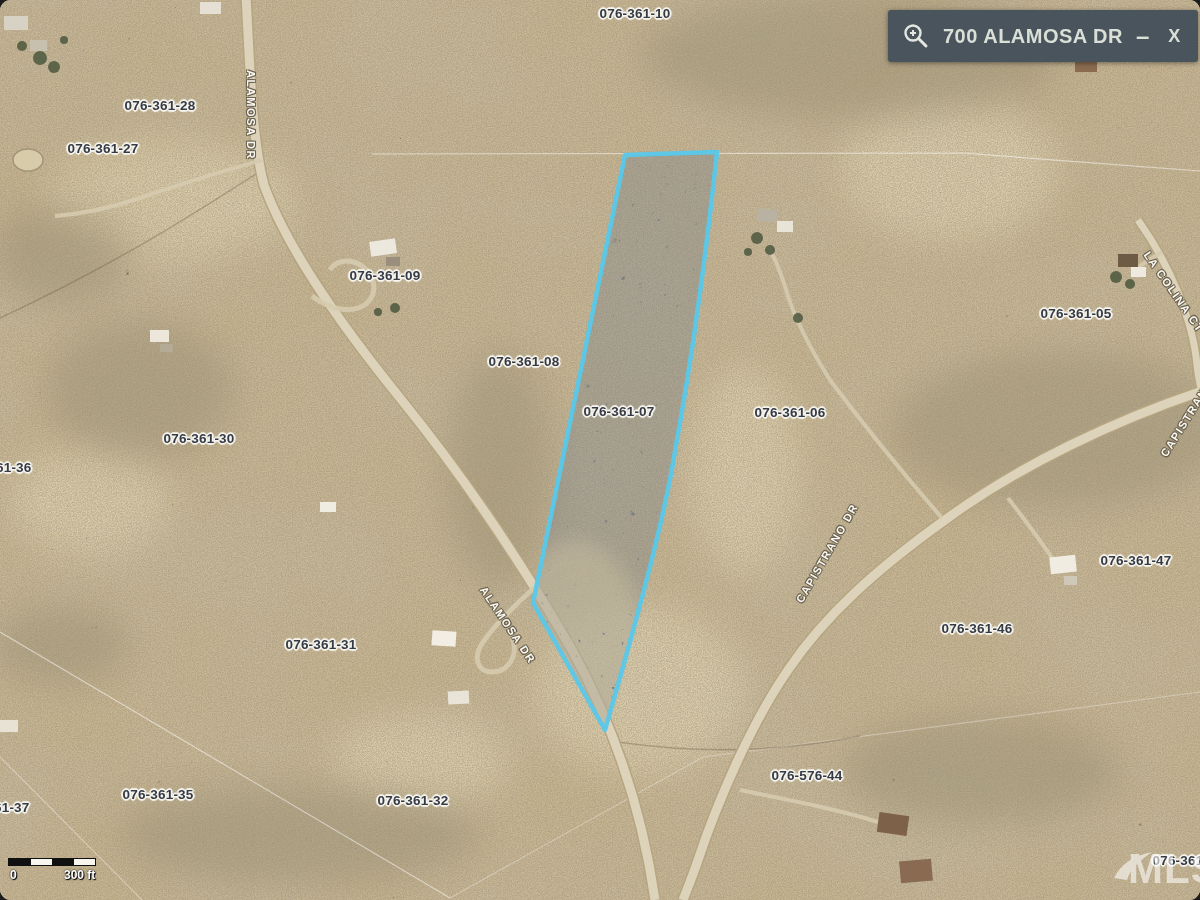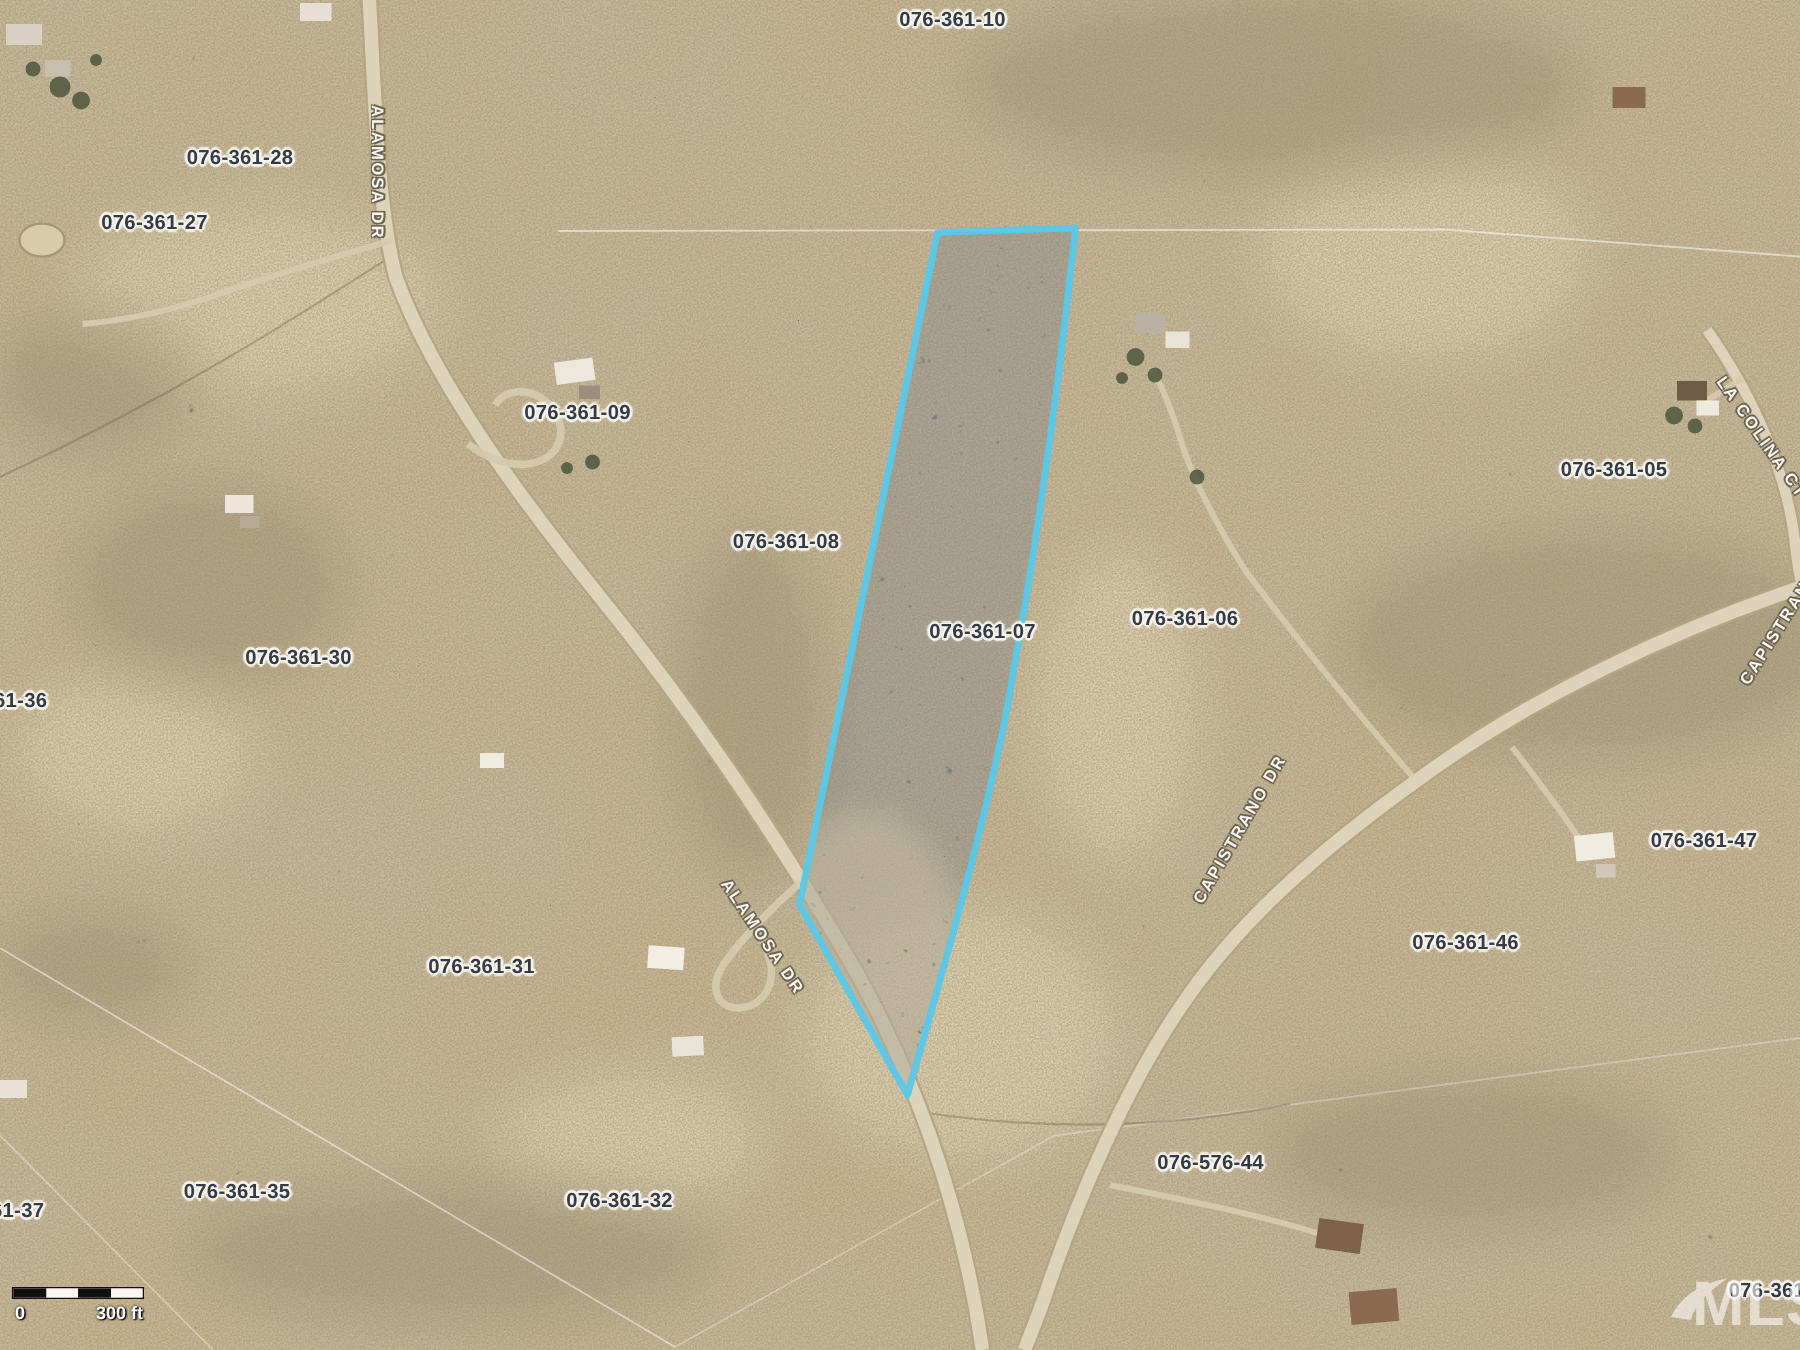--- a/index.html
+++ b/index.html
@@ -1,19 +1,20 @@
 <!DOCTYPE html>
 <html style="--panel-bg: #4a545c; --panel-text: #dadfd7; --highlight-stroke: #58c8ea; --terrain-base: #c9b691; --parcel-label-text: #343a46; --street-label-text: #fbf9f0;"><head>
 <meta charset="utf-8">
 <style>
   html,body{margin:0;padding:0;background:#1d1d1d;}
   .stage{
     position:relative;width:1200px;height:900px;overflow:hidden;
     font-family:"Liberation Sans",sans-serif;background:var(--terrain-base,#c9b691);
     cursor:grab;
+    border-radius:11px;
   }
   svg.terrain{position:absolute;left:0;top:0;display:block;}
   .parcel-stroke{stroke:var(--highlight-stroke,#58c8ea);}
 
   
   #parcel-labels,#street-labels{position:absolute;left:0;top:0;width:100%;height:100%;pointer-events:none;}
   .parcel-label{
     position:absolute;transform:translate(-50%,-50%);
     font-size:13.5px;font-weight:bold;letter-spacing:.2px;white-space:nowrap;
     color:var(--parcel-label-text,#343a46);
@@ -205,21 +206,21 @@
 
     <path class="parcel-stroke" d="M625,155 L717,152 C702,290 688,380 676,445 C664,525 628,650 605,730 L533,603 Z" fill="none" stroke-width="4.5" stroke-linejoin="round" opacity="0.95"></path>
   </svg>
 
   <div id="parcel-labels">
       <div class="parcel-label" style="left: 635px; top: 13px;">076-361-10</div>
       <div class="parcel-label" style="left: 160px; top: 105px;">076-361-28</div>
       <div class="parcel-label" style="left: 58px; top: 148px; margin-left: 45px;">076-361-27</div>
       <div class="parcel-label" style="left: 385px; top: 275px;">076-361-09</div>
       <div class="parcel-label" style="left: 524px; top: 361px;">076-361-08</div>
-      <div class="parcel-label" style="left: 619px; top: 421px; margin-left: 36px;">076-361-07</div>
+      <div class="parcel-label" style="left: 619px; top: 411px;">076-361-07</div>
       <div class="parcel-label" style="left: 784px; top: 412px; padding-left: 12px;">076-361-06</div>
       <div class="parcel-label" style="left: 1076px; top: 313px;">076-361-05</div>
       <div class="parcel-label" style="left: 199px; top: 438px; text-align: center;">076-361-30</div>
       <div class="parcel-label" style="left: -4px; top: 467px;">076-361-36</div>
       <div class="parcel-label" style="left: 1136px; top: 560px;">076-361-47</div>
       <div class="parcel-label" style="left: 321px; top: 644px; text-align: center;">076-361-31</div>
       <div class="parcel-label" style="left: 977px; top: 628px;">076-361-46</div>
       <div class="parcel-label" style="left: 807px; top: 775px;">076-576-44</div>
       <div class="parcel-label" style="left: 148px; top: 794px; padding-left: 20px;">076-361-35</div>
       <div class="parcel-label" style="left: 413px; top: 800px;">076-361-32</div>
@@ -248,14 +249,27 @@
     </div>
   </div>
 
   <div class="watermark">
     <svg width="42" height="34" viewBox="0 0 42 34">
       <path d="M2,30 C9,16 21,8 40,4 C27,13 19,20 15,32 Z" fill="#ffffff"></path>
     </svg>
     <span>MLS</span>
   </div>
 
+  <div class="search-panel">
+    <span class="zoom-icon">
+      <svg width="28" height="28" viewBox="0 0 28 28">
+        <circle cx="11" cy="11" r="7.5" fill="none" stroke="#e3e7df" stroke-width="2.4"></circle>
+        <line x1="11" y1="8" x2="11" y2="14" stroke="#e3e7df" stroke-width="2"></line>
+        <line x1="8" y1="11" x2="14" y2="11" stroke="#e3e7df" stroke-width="2"></line>
+        <line x1="16.5" y1="16.5" x2="24" y2="24" stroke="#e3e7df" stroke-width="3" stroke-linecap="round"></line>
+      </svg>
+    </span>
+    <span class="query">700 ALAMOSA DR</span>
+    <button class="panel-btn min">–</button>
+    <button class="panel-btn close">X</button>
+  </div>
 
 </div>
 
 </body></html>

